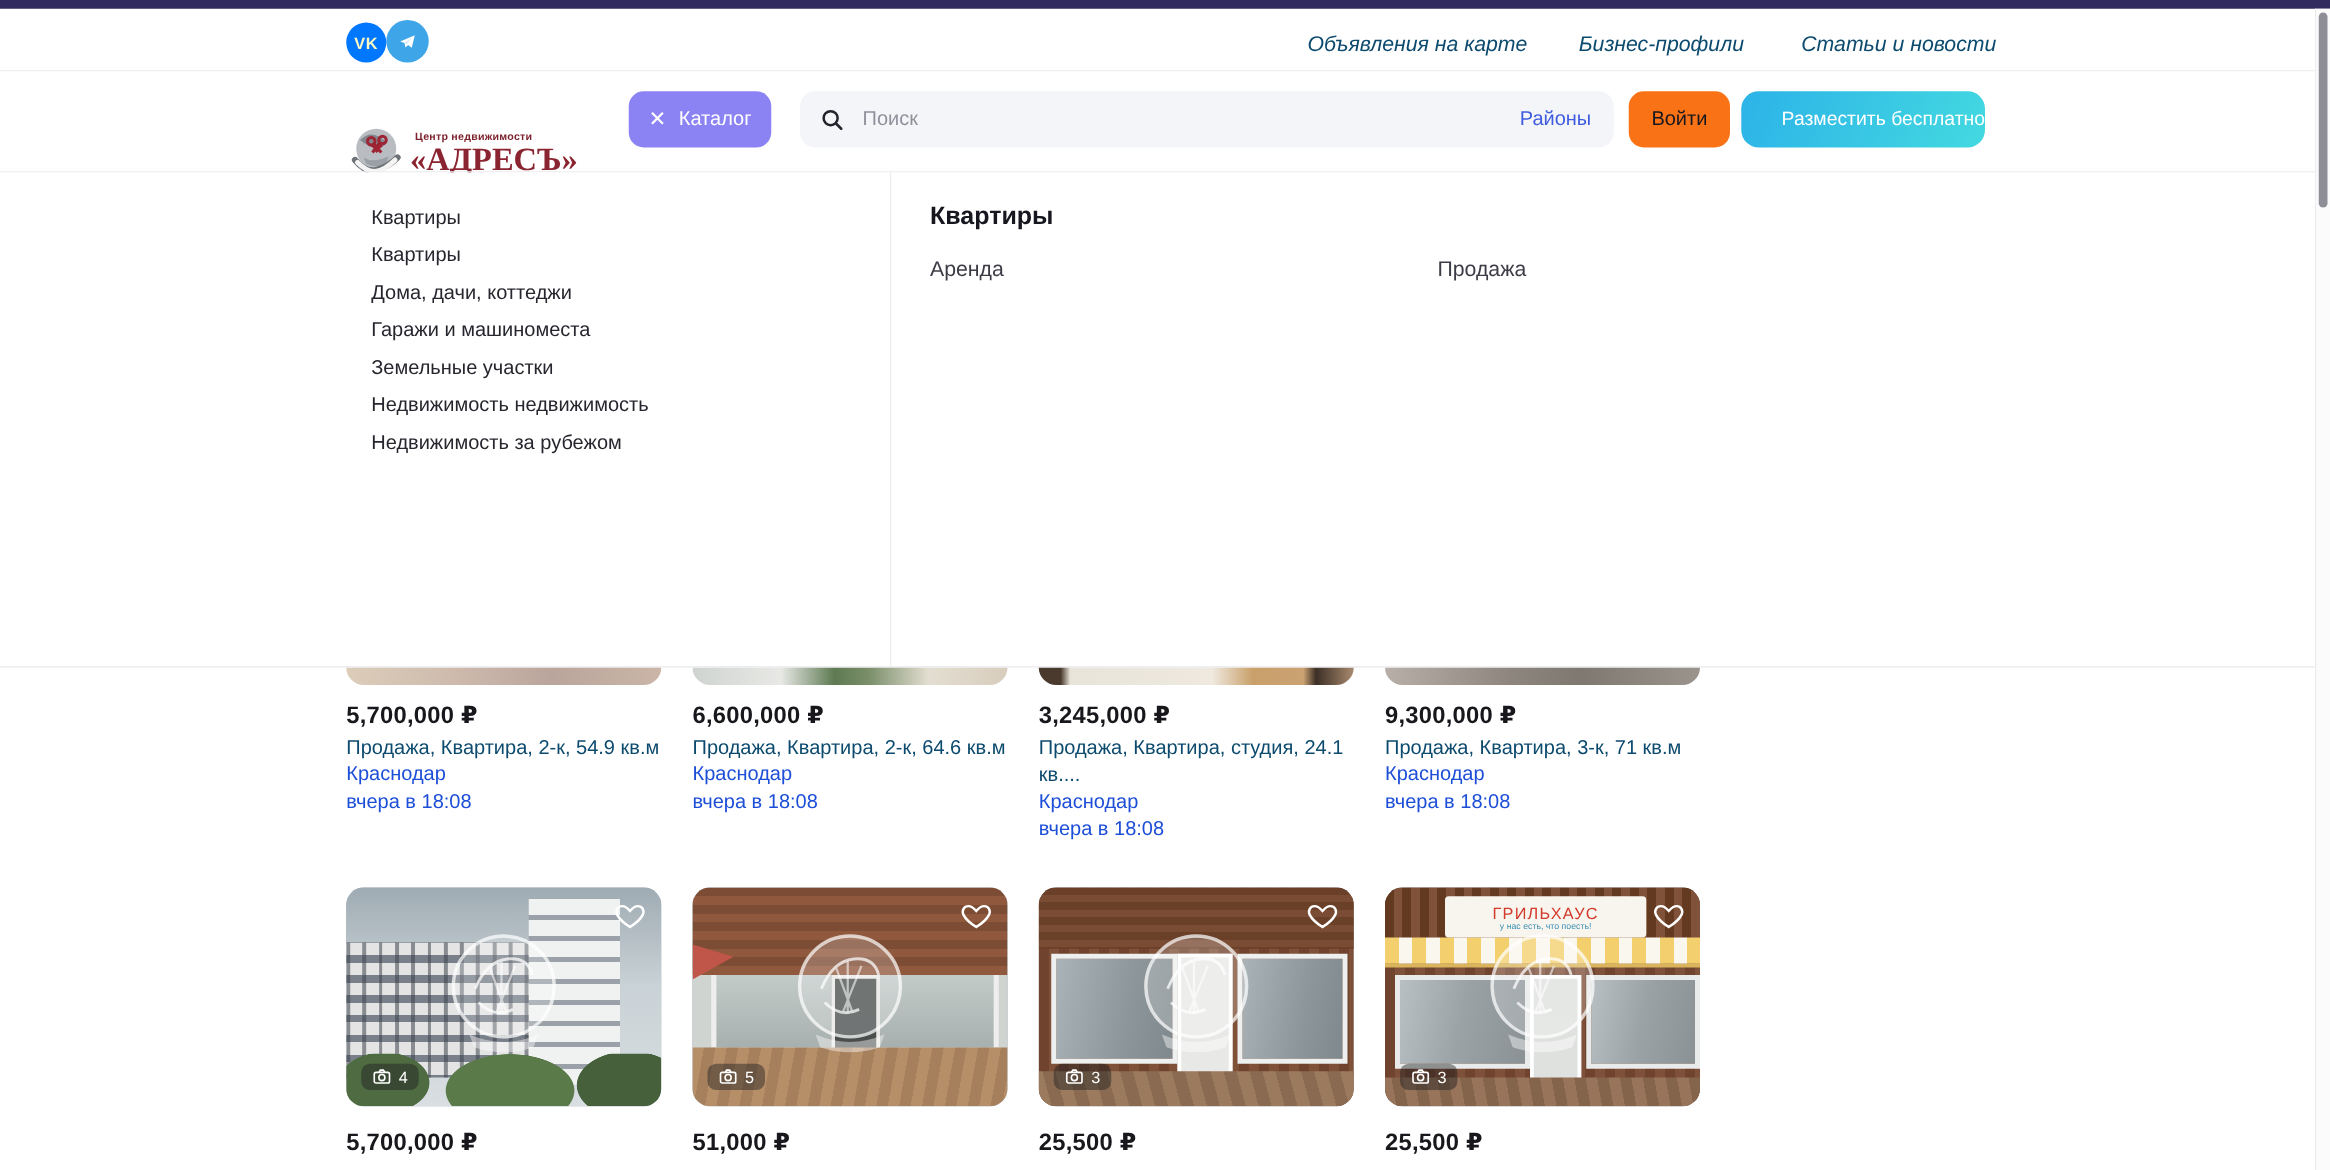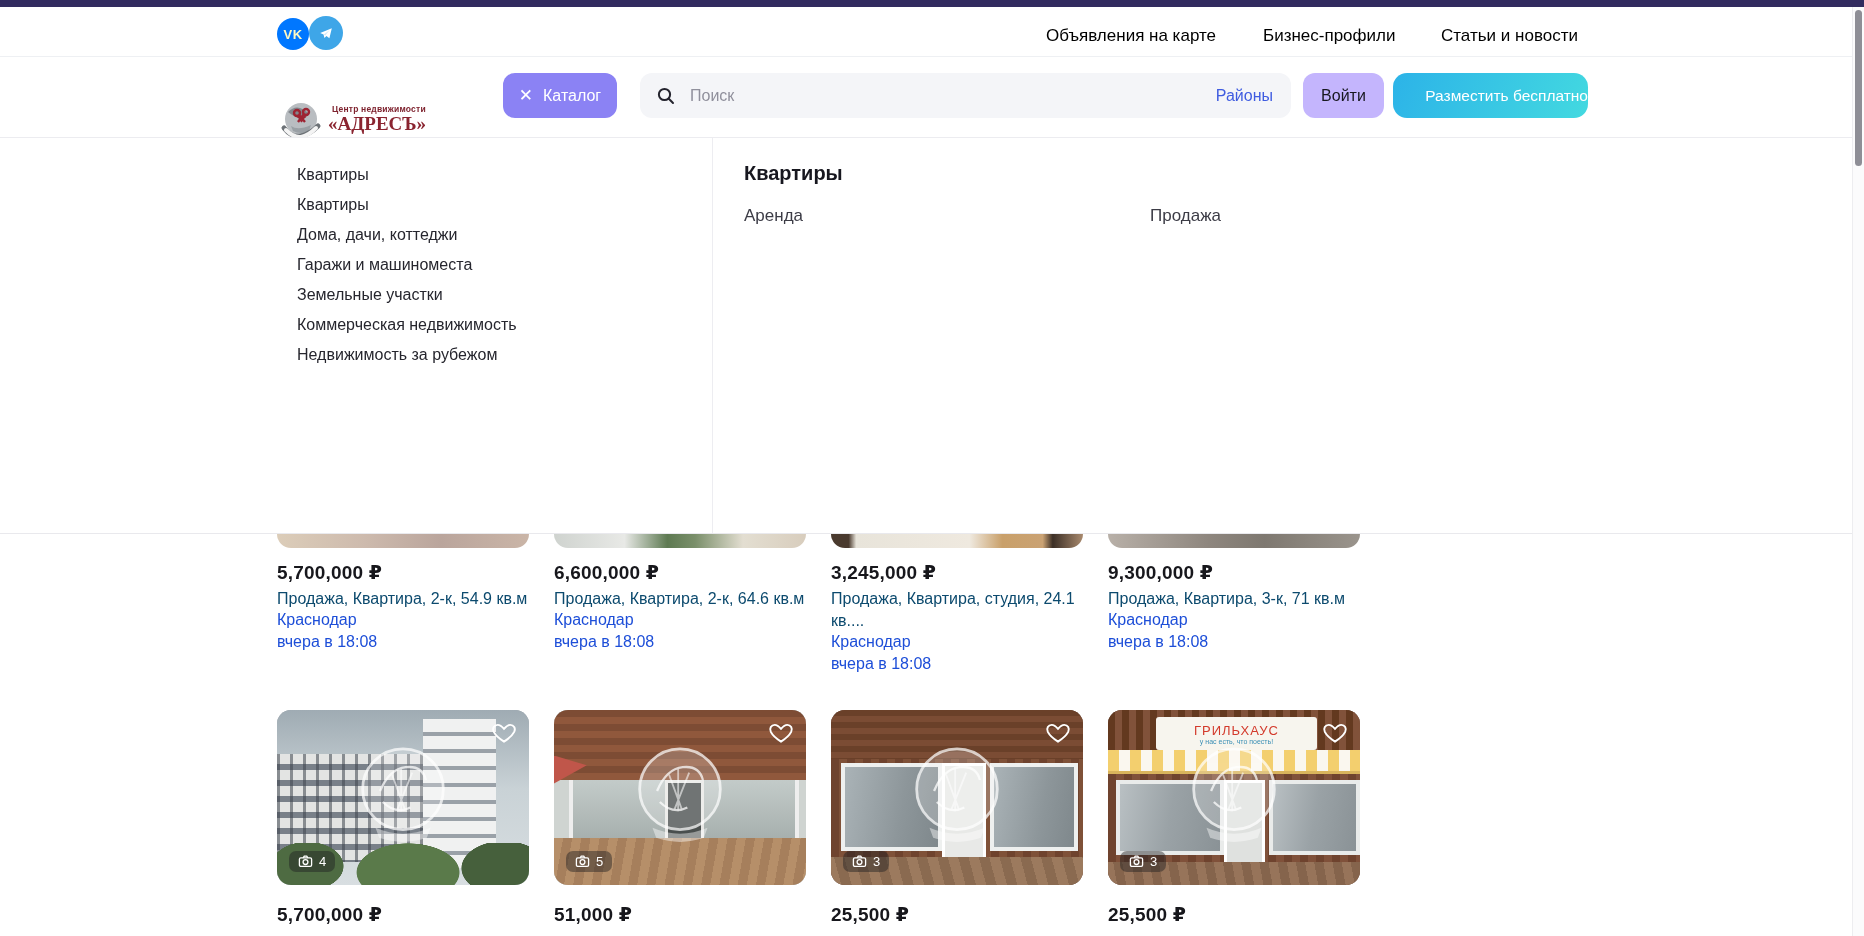--- a/index.html
+++ b/index.html
@@ -7,40 +7,40 @@
        font-family:"Liberation Sans","DejaVu Sans",sans-serif;color:#17171f;}
   .abs{position:absolute;}
   
   .topbar{left:0;top:0;width:1864px;height:7px;background:#322b5f;}
   
   .social-circle{border-radius:50%;display:flex;align-items:center;justify-content:center;cursor:pointer;}
   .vk{left:277px;top:18px;width:32px;height:32px;background:#0077ff;color:#fef9c3;font-weight:bold;
       font-size:13px;letter-spacing:.5px;z-index:3;}
   .tg{left:309px;top:16px;width:34px;height:34px;background:#3ea6e8;z-index:2;}
   
-  .topnav-link{top:26px;font-size:17px;font-weight:500;color:#000000;cursor:pointer;white-space:nowrap;}
+  .topnav-link{top:26px;font-size:17px;font-weight:500;color:#0c4a6e;cursor:pointer;white-space:nowrap;font-style:italic;}
   .hdr-border1{left:0;top:56px;width:1864px;height:1px;background:#eef0f3;}
   .hdr-border2{left:0;top:137px;width:1864px;height:1px;background:#ececf0;}
   
   .logo{left:278px;top:68px;width:130px;height:50px;cursor:pointer;margin-top:28px;}
   .logo-line1{left:54px;top:8px;font-size:8.5px;font-weight:bold;color:#7e222e;white-space:nowrap;letter-spacing:.2px;}
-  .logo-line2{left:50px;top:17px;font-size:19px;font-weight:bold;color:#8a2430;
+  .logo-line2{left:50px;top:17px;font-size:26px;font-weight:bold;color:#8a2430;
       font-family:"Liberation Serif","DejaVu Serif",serif;white-space:nowrap;}
   
   .catalog-btn{left:503px;top:73px;width:114px;height:45px;border-radius:12px;background:#8b82f4;
       display:flex;align-items:center;justify-content:center;gap:10px;color:#fff;font-size:16px;cursor:pointer;}
   .catalog-x{font-size:17px;line-height:1;color:#fff;}
   .searchbar{left:640px;top:73px;width:651px;height:45px;border-radius:12px;background:#f4f5f8;
       display:flex;align-items:center;cursor:text;}
   .search-ico{margin-left:16px;flex:0 0 auto;}
   .search-input{flex:1;border:none;outline:none;background:transparent;margin-left:12px;
       font-size:16px;color:#30303a;font-family:inherit;}
   .search-input::placeholder{color:#90909c;opacity:1;}
   .districts{margin-right:18px;font-size:16px;color:#3f5ce0;cursor:pointer;white-space:nowrap;}
-  .login-btn{left:1303px;top:73px;width:81px;height:45px;border-radius:12px;background:#c4b5fd;
+  .login-btn{left:1303px;top:73px;width:81px;height:45px;border-radius:12px;background:#f97316;
       display:flex;align-items:center;justify-content:center;font-size:16px;color:#17171f;cursor:pointer;}
   .post-btn{left:1393px;top:73px;width:195px;height:45px;border-radius:14px;
       background:linear-gradient(115deg,#2cb3e8 0%,#43d9e0 100%);
       display:flex;align-items:center;justify-content:flex-end;font-size:15.5px;color:#fff;cursor:pointer;}
   
   .dropdown{left:0;top:138px;width:1864px;height:395px;background:#fff;border-bottom:1px solid #e9e9ed;z-index:5;}
   .dd-divider{position:absolute;left:712px;top:0;width:1px;height:395px;background:#ededf1;}
   .dd-item{position:absolute;left:297px;font-size:16px;color:#26262e;cursor:pointer;white-space:nowrap;}
   .dd-title{position:absolute;left:744px;top:24px;font-size:20px;font-weight:bold;color:#17171f;}
   .dd-col{position:absolute;top:68px;font-size:17px;color:#3c3c46;cursor:pointer;}
@@ -272,21 +272,21 @@
   <div class="abs price" style="left:831px;top:903px">25,500 ₽</div>
   <div class="abs price" style="left:1108px;top:903px">25,500 ₽</div>
 
   <div class="abs dropdown">
     <div class="dd-divider"></div>
     <div class="dd-item" style="top:166px;top:28px">Квартиры</div>
     <div class="dd-item" style="top:58px">Квартиры</div>
     <div class="dd-item" style="top:88px">Дома, дачи, коттеджи</div>
     <div class="dd-item" style="top:118px">Гаражи и машиноместа</div>
     <div class="dd-item" style="top:148px">Земельные участки</div>
-    <div class="dd-item" style="top:178px">Коммерческая недвижимость</div>
+    <div class="dd-item" style="top:178px">Недвижимость недвижимость</div>
     <div class="dd-item" style="top:208px">Недвижимость за рубежом</div>
     <div class="dd-title">Квартиры</div>
     <div class="dd-col" style="left:744px">Аренда</div>
     <div class="dd-col" style="left:1150px">Продажа</div>
   </div>
 
   <div class="abs sb-track"></div>
   <div class="abs sb-thumb"></div>
 
 </div>

